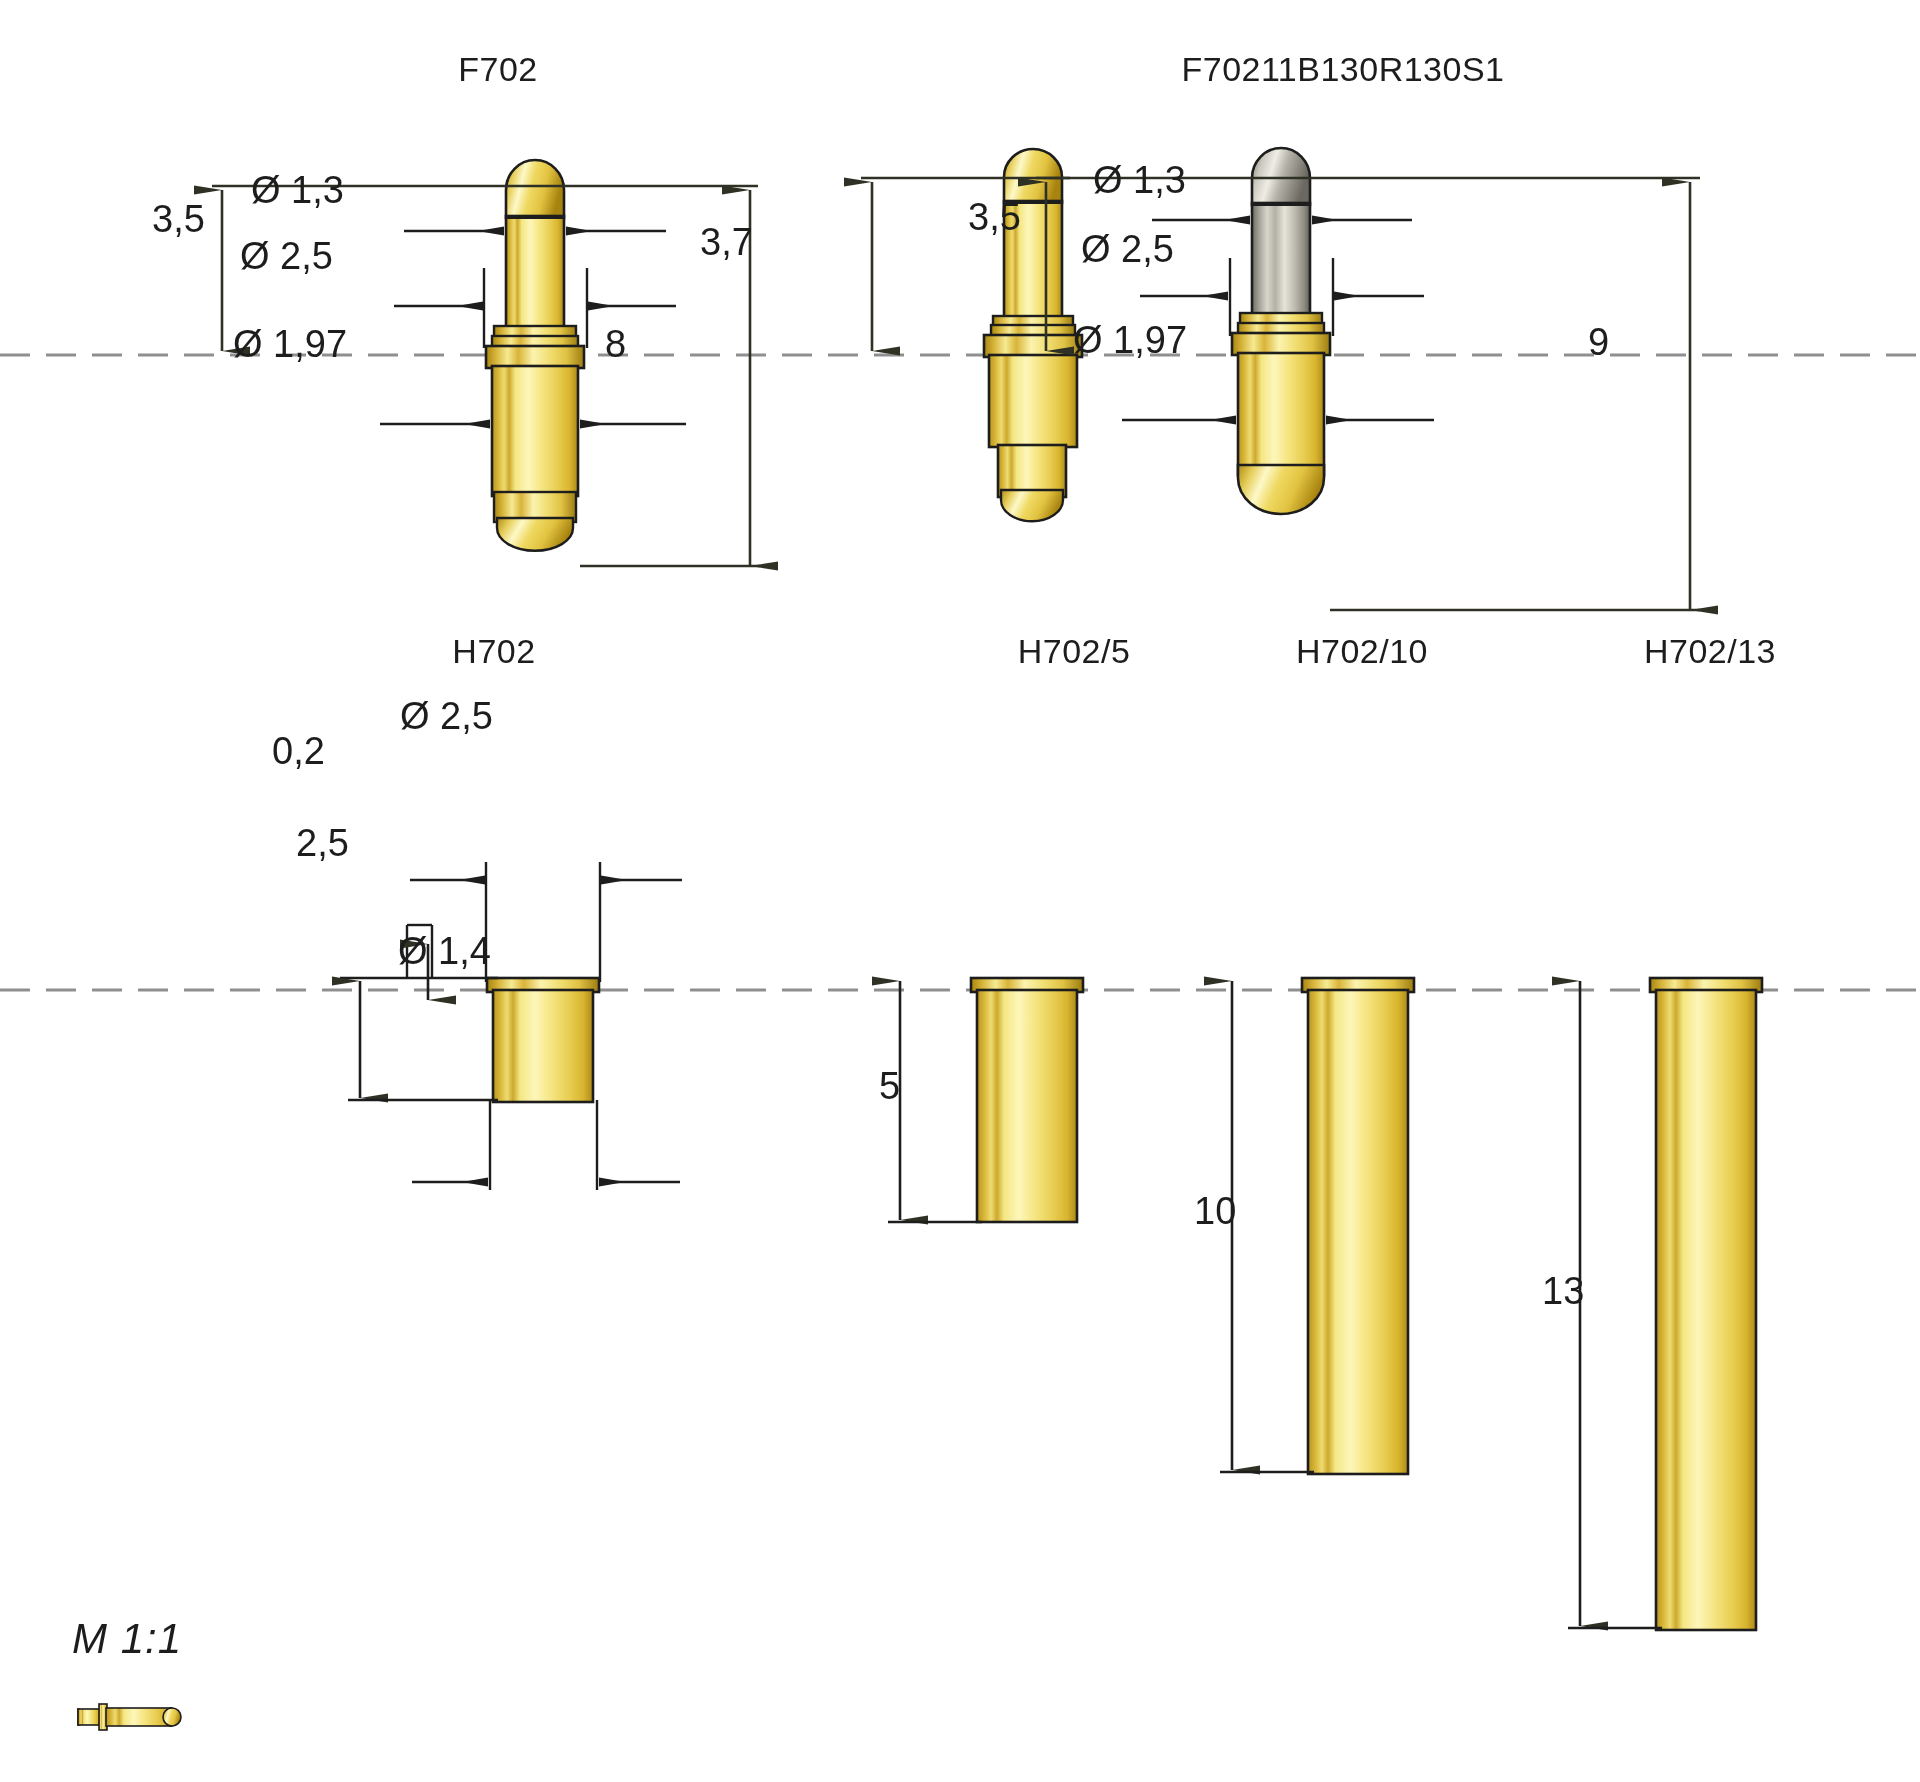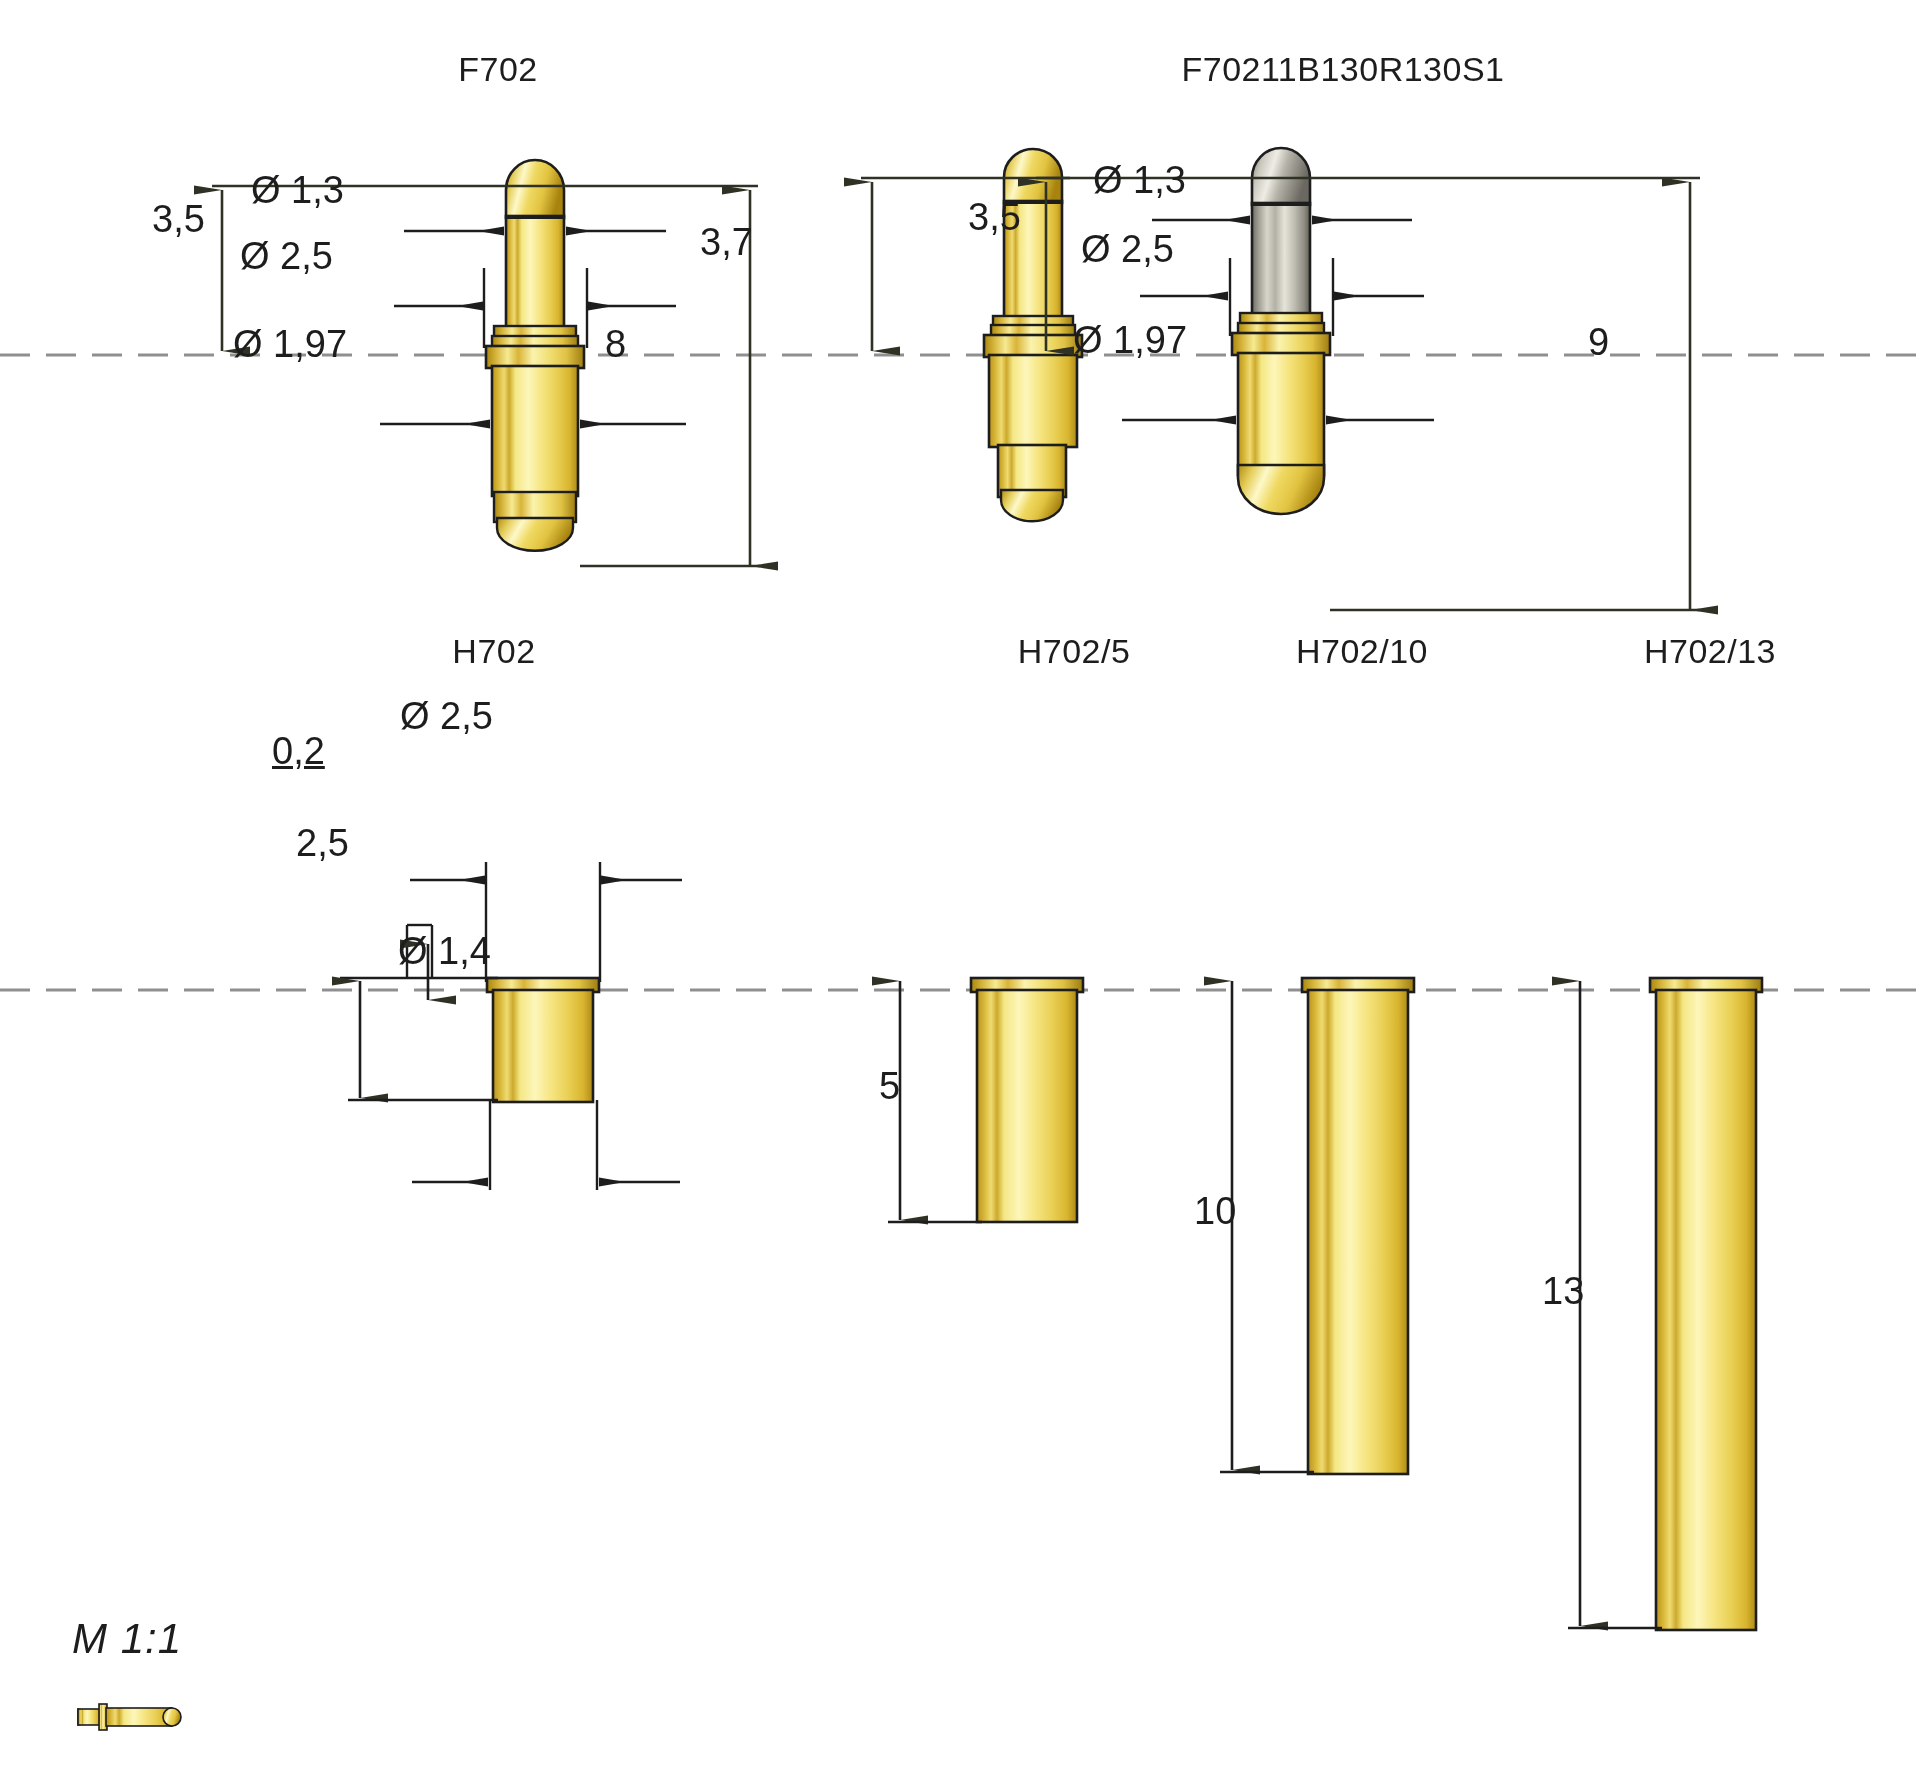--- a/index.html
+++ b/index.html
@@ -335,21 +335,21 @@
 <div class="dim" style="left:1093px;top:159px;">Ø 1,3</div>
 
 <div class="dim" style="left:1081px;top:228px;">Ø 2,5</div>
 
 <div class="dim" style="left:1073px;top:319px;">Ø 1,97</div>
 
 <div class="dim" style="left:1588px;top:321px;">9</div>
 
 <div class="dim" style="left:400px;top:695px;">Ø 2,5</div>
 
-<div class="dim" style="left:272px;top:730px;text-decoration:underline;">0,2</div>
+<div class="dim" style="left:272px;top:730px;">0,2</div>
 
 <div class="dim" style="left:272px;top:822px;margin-left:24px;">2,5</div>
 
 <div class="dim" style="left:398px;top:930px;">Ø 1,4</div>
 
 <div class="dim" style="left:879px;top:1065px;">5</div>
 
 <div class="dim" style="left:1194px;top:1190px;">10</div>
 
 <div class="dim" style="left:1542px;top:1270px;">13</div>

